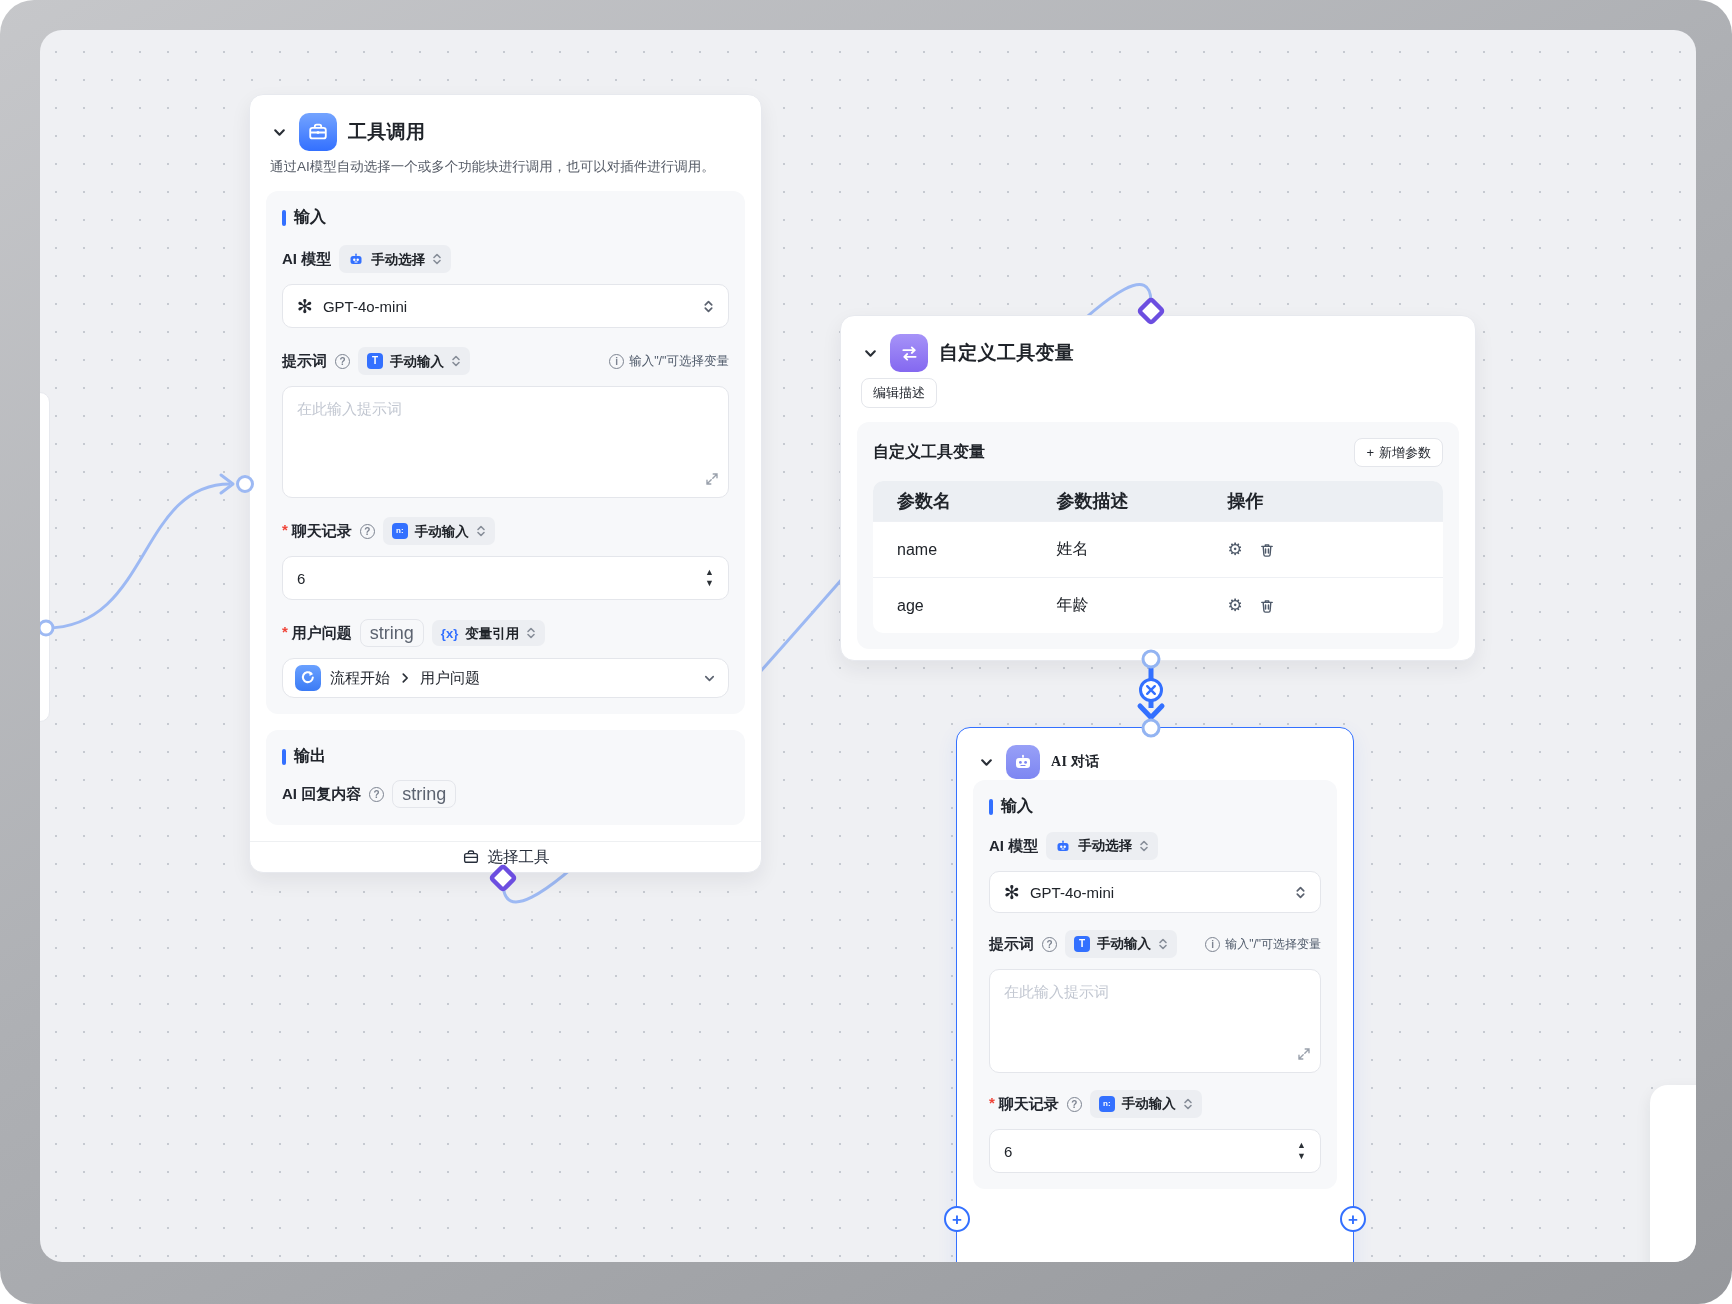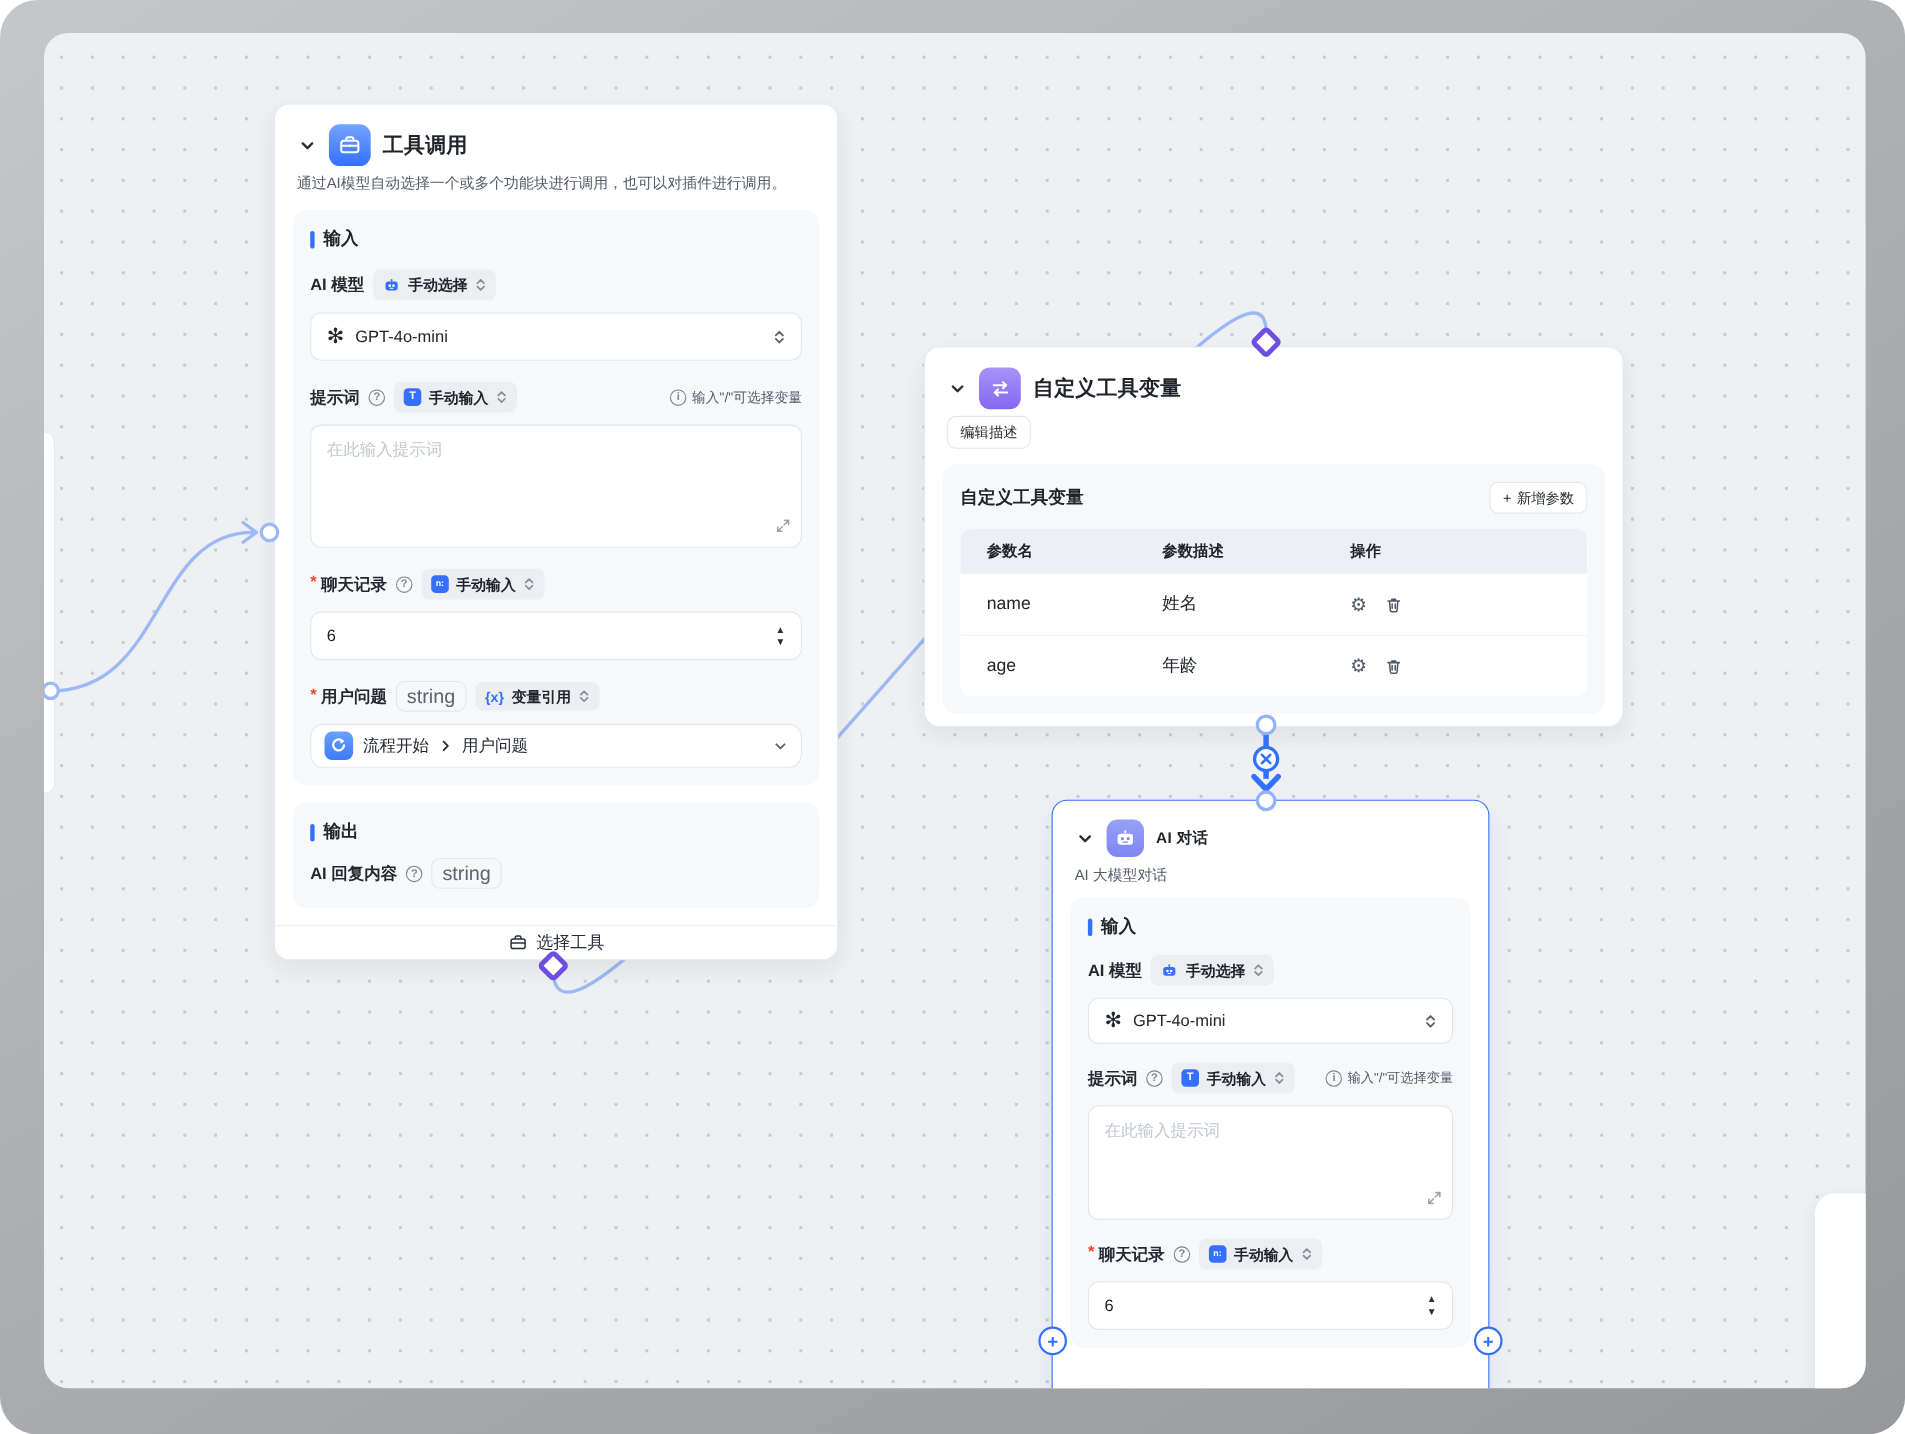--- a/index.html
+++ b/index.html
@@ -12,21 +12,21 @@
   svg.layer { position:absolute; left:0; top:0; width:1732px; height:1304px; pointer-events:none; }
   #edges-under { z-index:1; }
   .bg-shape { position:absolute; z-index:2; background:#fff; }
   .node { position:absolute; z-index:3; background:#fff; border:1px solid #e7e9ee; border-radius:14px;
     box-shadow:0 8px 20px rgba(29,33,41,.07); display:flex; flex-direction:column; }
   #edges-over { z-index:4; }
   .plus-port { position:absolute; z-index:5; width:26px; height:26px; border-radius:50%; background:#fff;
     border:2.5px solid #3370ff; color:#3370ff; font-size:17px; font-weight:700; display:flex; align-items:center; justify-content:center; line-height:1; }
 
   
-  .node-header { padding:18px 20px 0; }
+  .node-header { padding:18px 20px 0;font-family:Liberation Serif, serif; }
   .hdr-row { display:flex; align-items:center; gap:11px; height:38px; }
   .chev-btn { display:flex; align-items:center; justify-content:center; width:18px; height:18px; }
   .node-icon { width:38px; height:38px; border-radius:10px; display:flex; align-items:center; justify-content:center; flex:0 0 auto; }
   .grad-blue { background:linear-gradient(180deg,#74a4ff,#3370ff); }
   .grad-purple { background:linear-gradient(180deg,#a693f8,#8468f0); }
   .grad-violet { background:linear-gradient(180deg,#98a0f7,#7d86f2); }
   .node-title { font-size:19px; font-weight:700; color:#20242a; letter-spacing:.3px; }
   .node-desc { padding:6px 20px 14px; font-size:13.5px; color:#555b66; line-height:1.5; }
   .panel { margin:0 16px 16px; background:#f7f8fa; border-radius:12px; padding:16px; }
   .sec-title { display:flex; align-items:center; gap:8px; }
@@ -61,21 +61,21 @@
   .node-footer { margin-top:auto; height:48px; border-top:1px solid #eef0f2; display:flex; align-items:center;
     justify-content:center; gap:8px; font-size:15.5px; font-weight:500; color:#272e3b; }
   .btn { background:#fff; border:1px solid #e4e6eb; border-radius:8px; padding:6px 11px; font-size:13px;
     color:#23272f; display:inline-flex; align-items:center; gap:5px; white-space:nowrap; line-height:1.2; }
   .desc-flex { display:flex; align-items:center; gap:8px; }
   .desc-flex .txt { flex:1; }
   .ptitle-row { display:flex; align-items:center; }
   .ptitle { font-size:16px; font-weight:700; color:#20242a; }
   .tbl { margin-top:14px; border-radius:10px; overflow:hidden; background:#fff; }
   .trow { display:grid; grid-template-columns:28% 30% 42%; align-items:center; }
-  .trow.head { background:#eceff3; height:40px; font-size:14px; font-weight:700; color:#20242a; }
+  .trow.head { background:#eceff3; height:40px; font-size:18px; font-weight:700; color:#20242a; }
   .trow.body { height:56px; font-size:16px; color:#20242a; border-top:1px solid #eef0f4; }
   .trow > div { padding-left:24px; display:flex; align-items:center; gap:16px; }
   .op-ic { color:#4e5969; font-size:17px; line-height:1; display:inline-flex; }
   .small .node-title { font-size:14px; }
   .small .node-icon { width:34px; height:34px; }
   .small .selectbox { height:42px; }
   .small .textareabox { height:104px; }
   .small .hint { font-size:12px; }
 </style>
 </head>
@@ -317,21 +317,20 @@
                   <rect x="3" y="6" width="14" height="10" rx="3" fill="#fff"></rect>
                   <rect x="9.1" y="2.8" width="1.8" height="3" rx="0.9" fill="#fff"></rect>
                   <circle cx="7.4" cy="10.4" r="1.4" fill="#7d86f2"></circle>
                   <circle cx="12.6" cy="10.4" r="1.4" fill="#7d86f2"></circle>
                   <rect x="7.4" y="13" width="5.2" height="1.1" rx="0.55" fill="#7d86f2"></rect>
                 </svg>
         </span>
         <span class="node-title">AI 对话</span>
       </div>
     </div>
-    <div class="node-desc" style="padding-bottom:10px;">AI 大模型对话</div>
 
     <div class="panel">
       <div class="sec-title">
               <span class="sec-bar"></span>
         <span class="sec-text">输入</span>
             </div>
 
       <div class="frow" style="margin-top:14px;">
         <span>AI 模型</span>
         <span class="badge">

